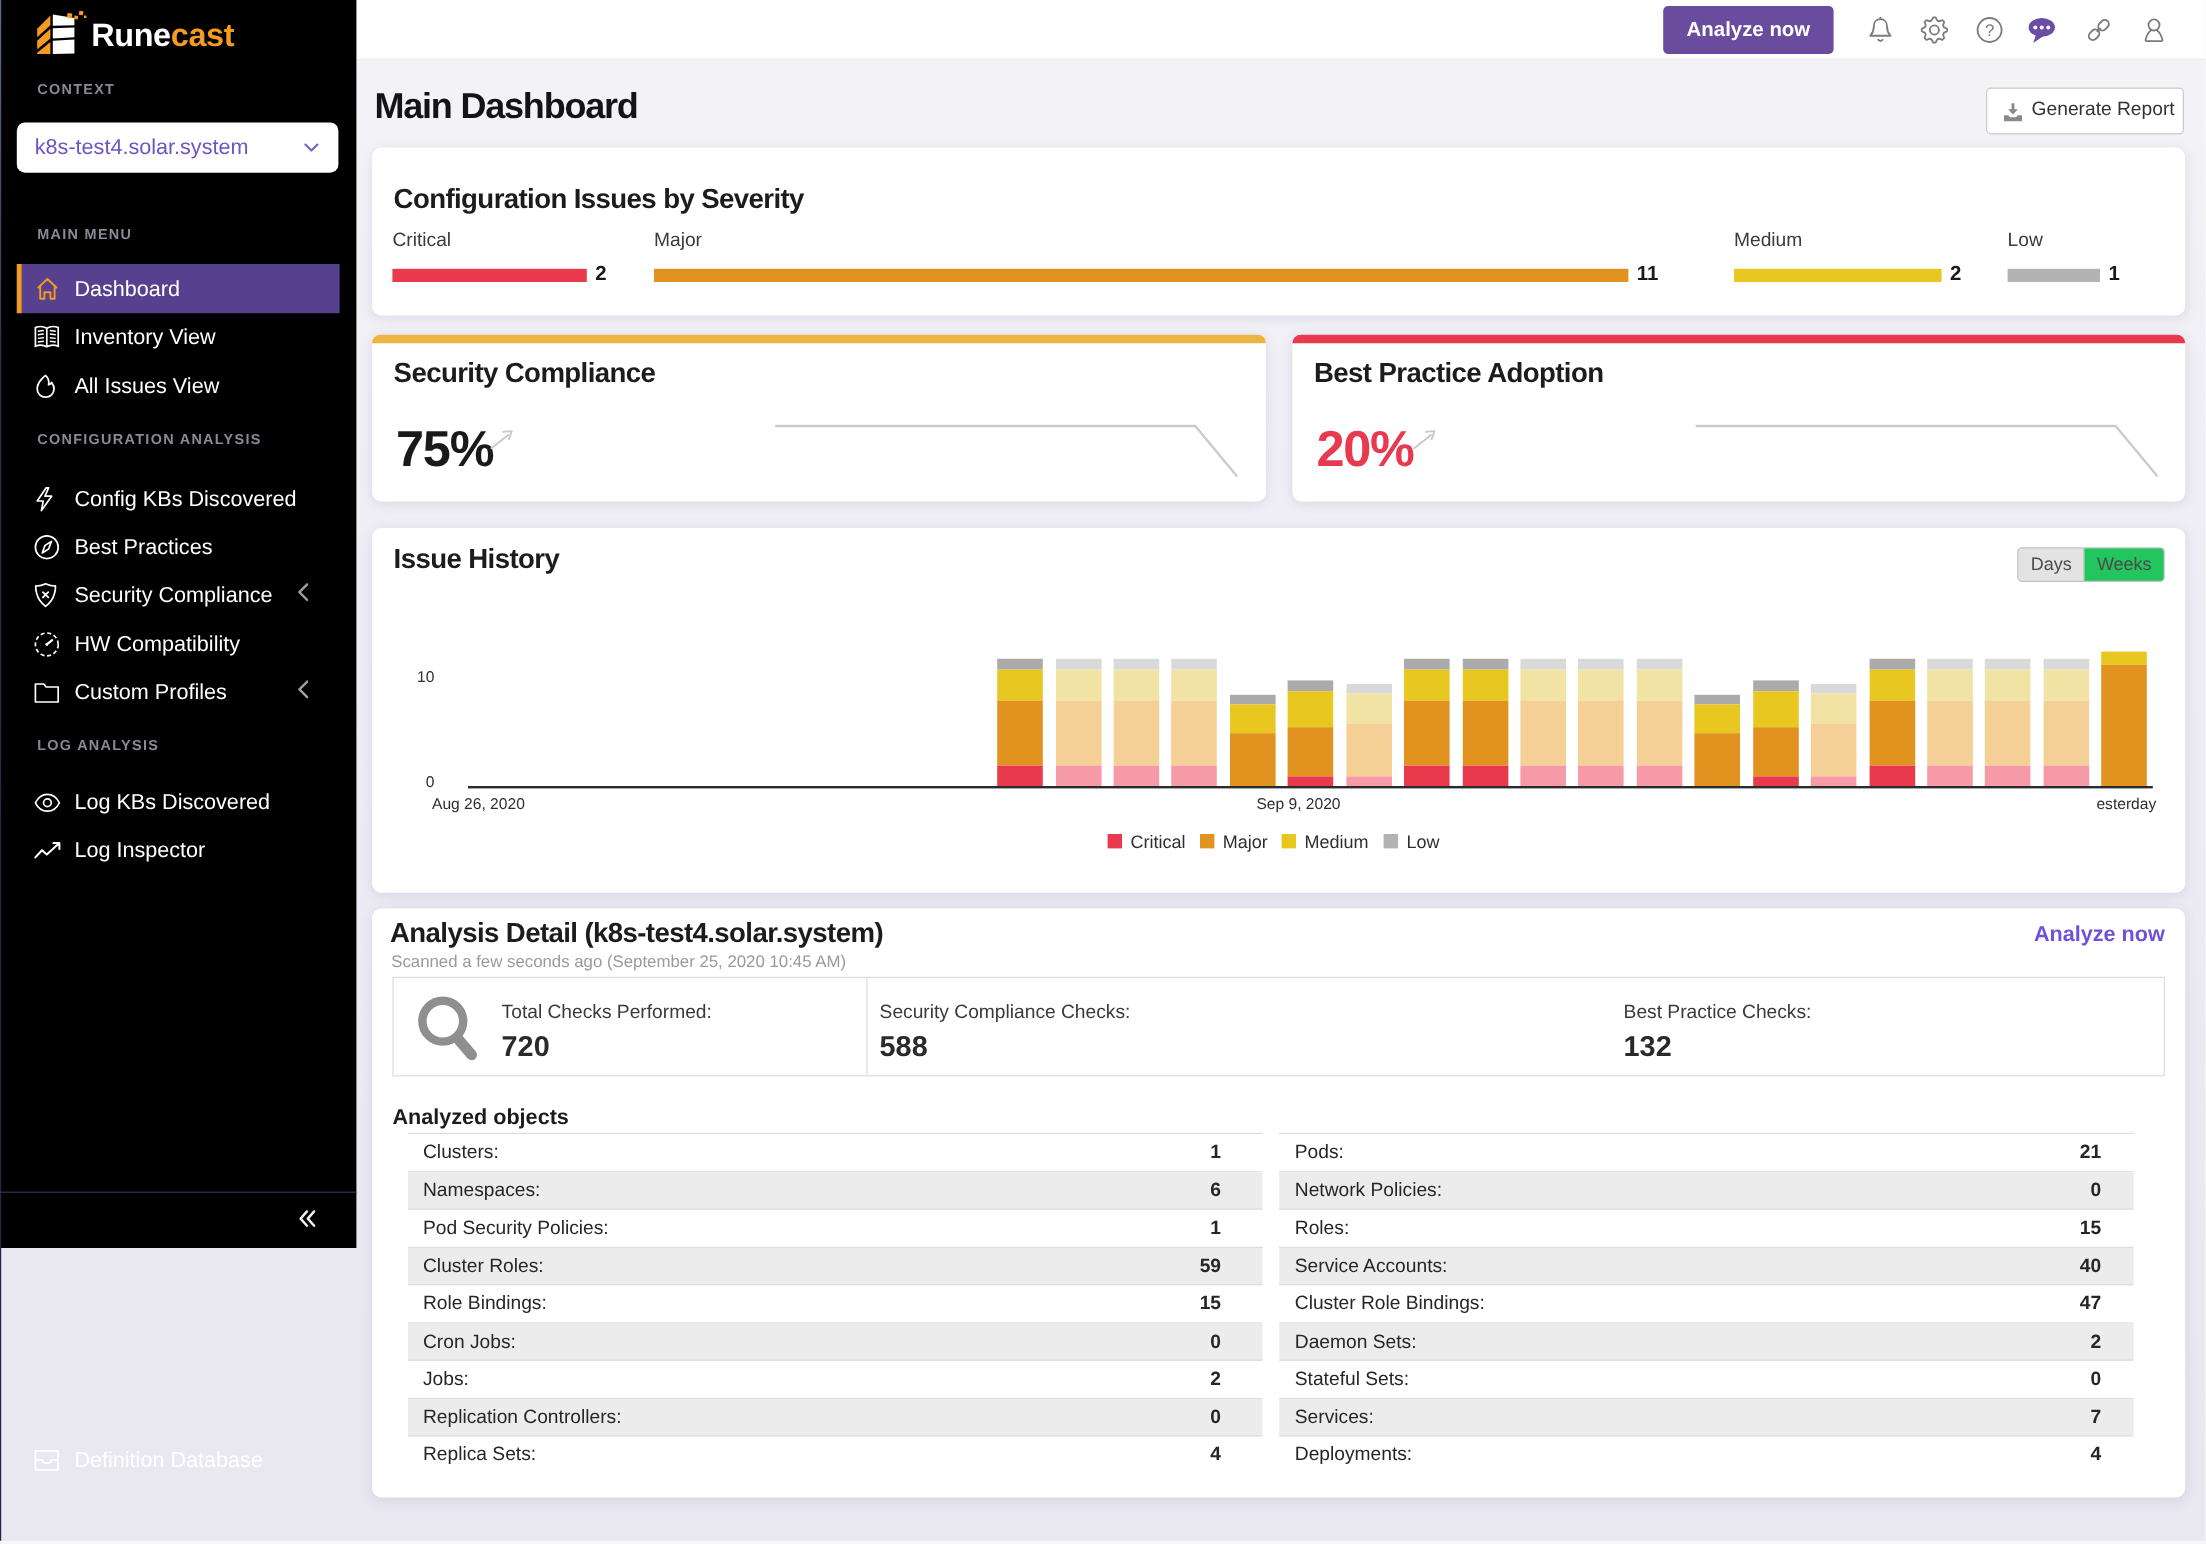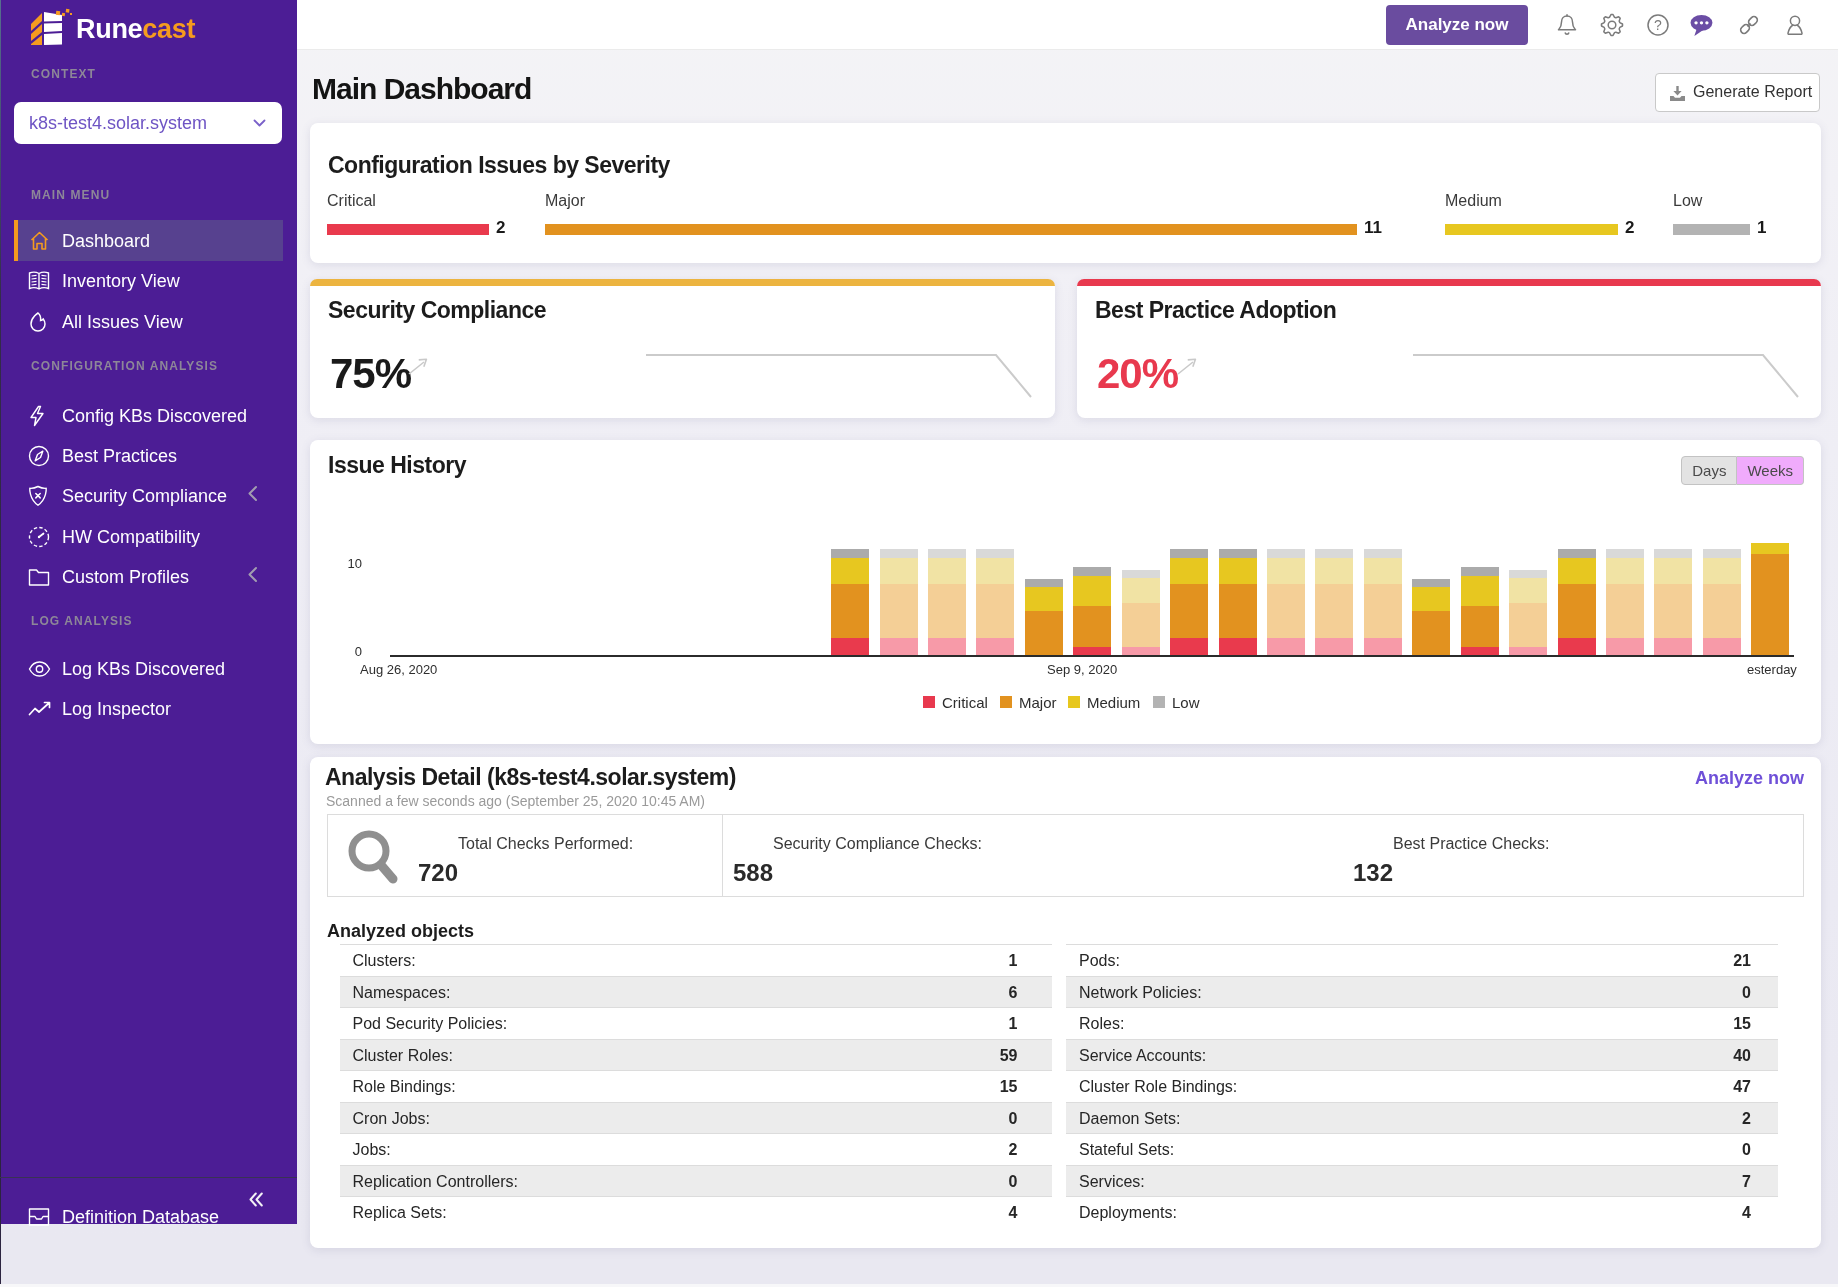--- a/index.html
+++ b/index.html
@@ -1,21 +1,21 @@
 <!DOCTYPE html>
 <html><head>
 <meta charset="utf-8">
 <style>
 * { margin:0; padding:0; box-sizing:border-box; }
 html,body { width:1838px; height:1287px; overflow:hidden; }
 body { font-family:"Liberation Sans", sans-serif; background:linear-gradient(180deg,#f4f4f6 0,#f2f1f6 180px,#efeef5 450px,#ebeaf3 900px,#e9e8f1 1240px); position:relative; }
 .abs { position:absolute; }
 
 
-#sidebar { position:absolute; left:0; top:0; width:297px; height:1224px; background:#4c1d95; z-index:5; }
+#sidebar { position:absolute; left:0; top:0; width:297px; height:1040px; background:#000000; z-index:5; }
 #sidebar .edge { position:absolute; left:0; top:0; width:1px; height:1287px; background:linear-gradient(180deg,#56708f 0,#455070 140px,#342c4a 300px,#2c2440 60%); }
 .slabel { position:absolute; left:31px; font-size:12px; font-weight:bold; color:#8d8798; letter-spacing:1.1px; }
 .mitem { position:absolute; left:0; width:297px; height:41px; color:#fff; font-size:18px; }
 .mitem .txt { position:absolute; left:62px; top:50%; transform:translateY(-50%); white-space:nowrap;text-align:right; }
 .mitem > svg { position:absolute; left:28px; top:50%; transform:translateY(-50%); }
 .mitem .chev { position:absolute; right:40px; top:50%; transform:translateY(-50%); }
 .mactive { left:14px; width:269px; background:#57418f; border-left:4px solid #f49b1f; }
 .mactive .txt { left:44px; }
 .mactive > svg { left:11px; }
 
@@ -40,30 +40,30 @@
 .sevnum { position:absolute; top:95px; font-size:17px; font-weight:bold; color:#1a1a1a; }
 
 
 .gband { position:absolute; left:0; top:0; width:100%; height:7px; border-radius:8px 8px 0 0; }
 .gpct { position:absolute; left:20px; top:71px; font-size:42px; font-weight:bold; letter-spacing:-1px; }
 
 
 #dayswk { position:absolute; right:17px; top:16px; height:29px; }
 #dayswk span { display:inline-block; height:29px; line-height:27px; font-size:15px; color:#4a4a4a; padding:0 10px; border:1px solid #c3c3c3; vertical-align:top; }
 #dayswk .on { background:#e3e3e3; border-radius:4px 0 0 4px; }
-#dayswk .off { background:#f0abfc; border-radius:0 4px 4px 0; border-left:none; }
+#dayswk .off { background:#22c55e; border-radius:0 4px 4px 0; border-left:none; }
 .axlab { position:absolute; font-size:13px; color:#2e2e2e; white-space:nowrap; }
 .bar { position:absolute; width:38px; }
 .bar div { width:38px; }
 .leg { position:absolute; top:254px; font-size:15px; color:#2e2e2e; }
 .leg i { display:inline-block; width:12px; height:12px; margin-right:7px; }
 
 
 #chkbox { position:absolute; left:17px; top:57px; width:1477px; height:83px; border:1px solid #dcdcdc; }
-.chklab { position:absolute; top:20px; font-size:16px; color:#3a3a3a;margin-left:40px; }
+.chklab { position:absolute; top:20px; font-size:16px; color:#3a3a3a; }
 .chknum { position:absolute; top:44px; font-size:24px; font-weight:bold; color:#2a2a2a; }
 .tbl { position:absolute; top:187px; width:712px; border-top:1px solid #dcdcdc; }
 .tbl .row { height:31.5px; line-height:31.5px; font-size:16px; color:#262626; border-bottom:1px solid #dcdcdc; padding:0 34px 0 13px; }
 .tbl .row:last-child { border-bottom:none; }
 .tbl .row.g { background:#ececec; }
 .tblr .row { padding-right:27px; }
 .tbl .row b { float:right; }
 </style>
 </head>
 <body>

